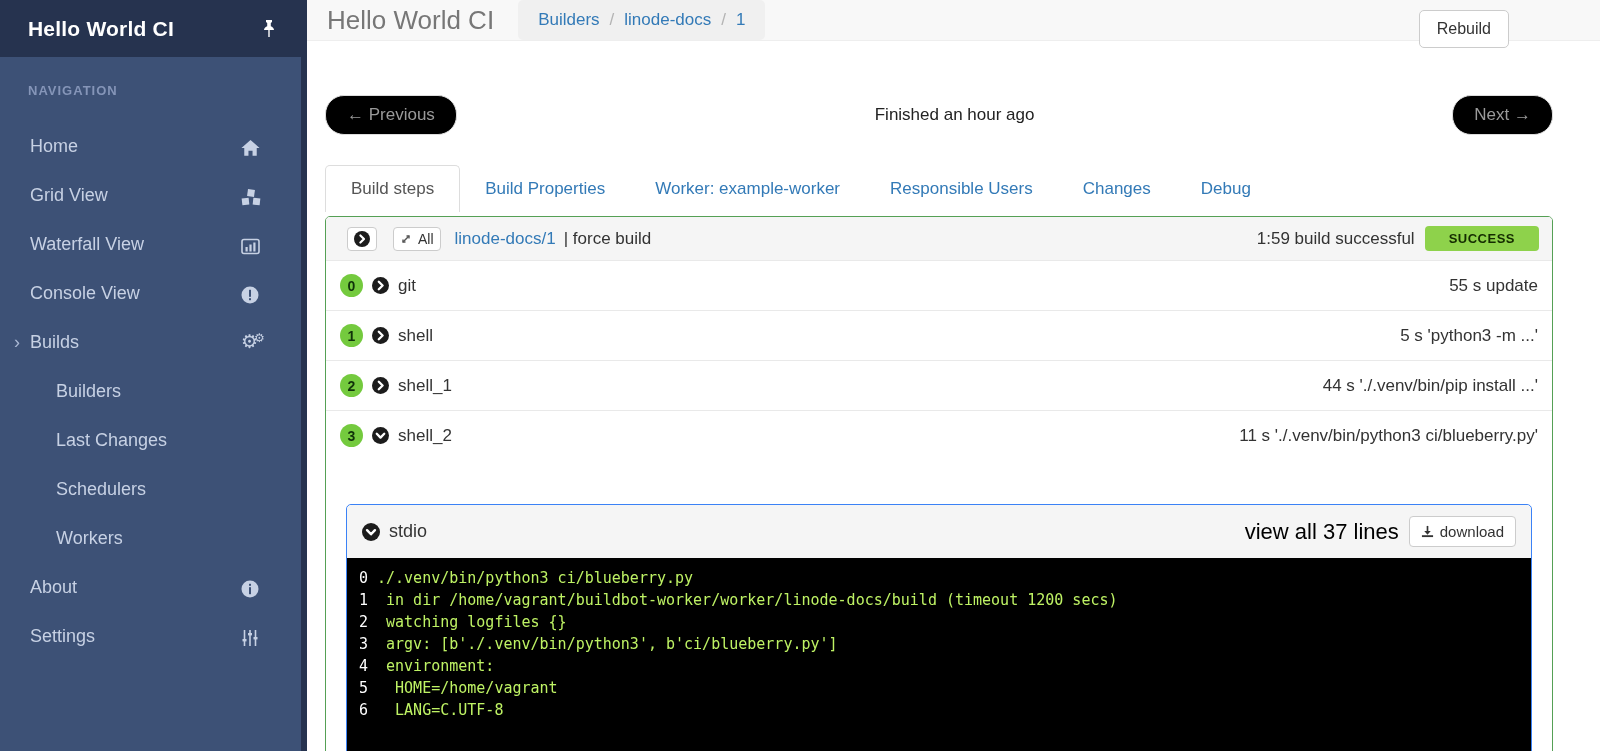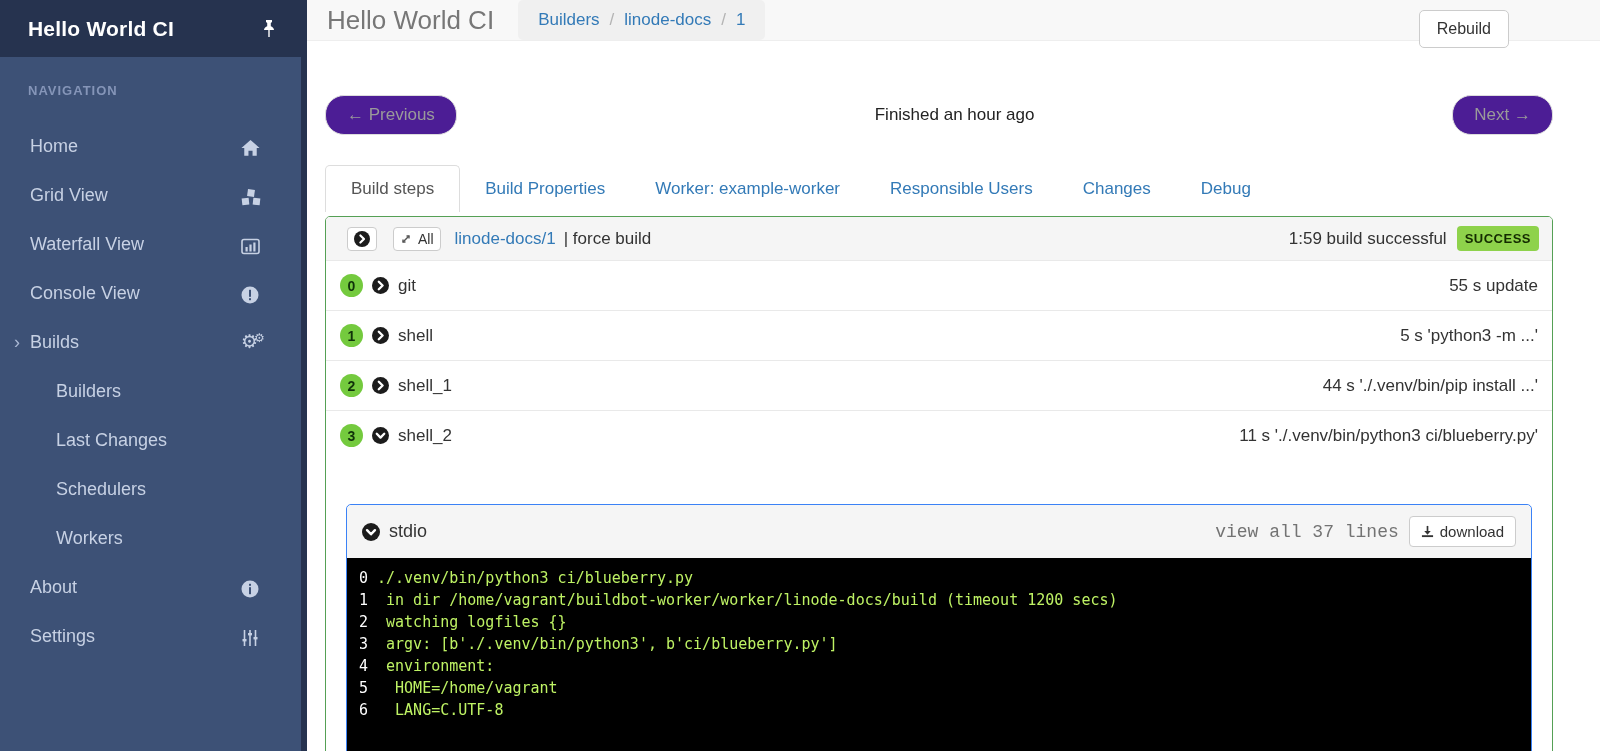--- a/index.html
+++ b/index.html
@@ -58,21 +58,21 @@
     background: #fff; border: 1px solid #ccc; border-radius: 5px;
     padding: 9px 17px; font-size: 16px; color: #333; cursor: pointer;
     font-family: "Liberation Sans", sans-serif;
     margin-left: 14px;
   }
 
   .content { padding: 54px 47px 0 18px; }
 
   .pager-row { display: flex; align-items: center; justify-content: space-between; }
   .pill-btn {
-    background: #4c1d95; border: 1px solid #ddd; border-radius: 19px;
+    background: #000000; border: 1px solid #ddd; border-radius: 19px;
     color: #9a9a9a; font-size: 17px; padding: 9px 21px; cursor: pointer;
     font-family: "Liberation Sans", sans-serif;
     text-align: center;
   }
   .pager-status { font-size: 17px; color: #222; }
 
   
   .tabs { display: flex; align-items: flex-end; margin-top: 30px; }
   .tab {
     font-size: 17px; padding: 13px 25px; color: #337ab7; cursor: pointer;
@@ -98,21 +98,21 @@
     cursor: pointer; font-size: 14px; color: #333;
     font-family: "Liberation Sans", sans-serif;
     margin-left: 8px;
   }
   .panel-header a { color: #337ab7; font-size: 17px; text-decoration: none; cursor: pointer; margin-left: 6px; }
   .panel-reason { font-size: 17px; color: #333; }
   .panel-right { margin-left: auto; display: flex; align-items: center; gap: 10px; }
   .panel-summary { font-size: 17px; color: #333; }
   .badge-success {
     background: #8ed24b; color: #142b00; font-weight: bold;
-    font-size: 13px; letter-spacing: .5px; padding: 5px 8px; border-radius: 4px;
+    font-size: 13px; letter-spacing: .5px; padding: 5px 24px; border-radius: 4px;
   }
 
   .step-row {
     display: flex; align-items: center; border-top: 1px solid #e9e9e9;
     padding: 13px 14px; background: #fff;
   }
   .step-left { display: flex; align-items: center; gap: 9px; cursor: pointer; }
   .step-num {
     width: 23px; height: 23px; border-radius: 50%;
     background: #74ca3e; color: #10320a; font-weight: bold; font-size: 14px;
@@ -123,21 +123,21 @@
 
   .step-expanded { padding: 4px 20px 20px 20px; border-top: 0; }
   .logpanel { border: 1px solid #3b82f6; border-radius: 5px 5px 0 0; margin-top: 40px; }
   .logpanel-header {
     background: #f5f5f5; padding: 11px 15px;
     display: flex; align-items: center; gap: 9px;
     border-radius: 5px 5px 0 0;
   }
   .logpanel-title { font-size: 18px; color: #333; }
   .logpanel-right { margin-left: auto; display: flex; align-items: center; gap: 10px; }
-  .logpanel-right a { color: #737373; font-size: 18px; text-decoration: none; cursor: pointer; font-family: Liberation Mono, monospace; }
+  .logpanel-right a { color: #000000; font-size: 22px; text-decoration: none; cursor: pointer; }
   .download-btn {
     background: #fff; border: 1px solid #ccc; border-radius: 4px;
     padding: 6px 11px; font-size: 15px; color: #333; cursor: pointer;
     display: inline-flex; align-items: center; gap: 6px;
     font-family: "Liberation Sans", sans-serif;
   }
 
   .terminal {
     background: #000; padding: 9px 0 0 12px; min-height: 220px;
     font-family: "DejaVu Sans Mono", monospace; font-size: 15px; line-height: 22px;

